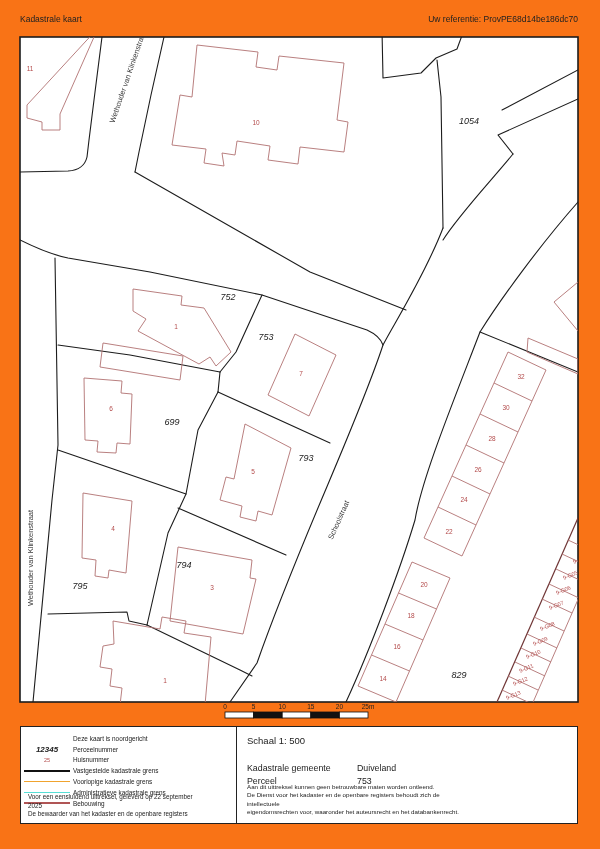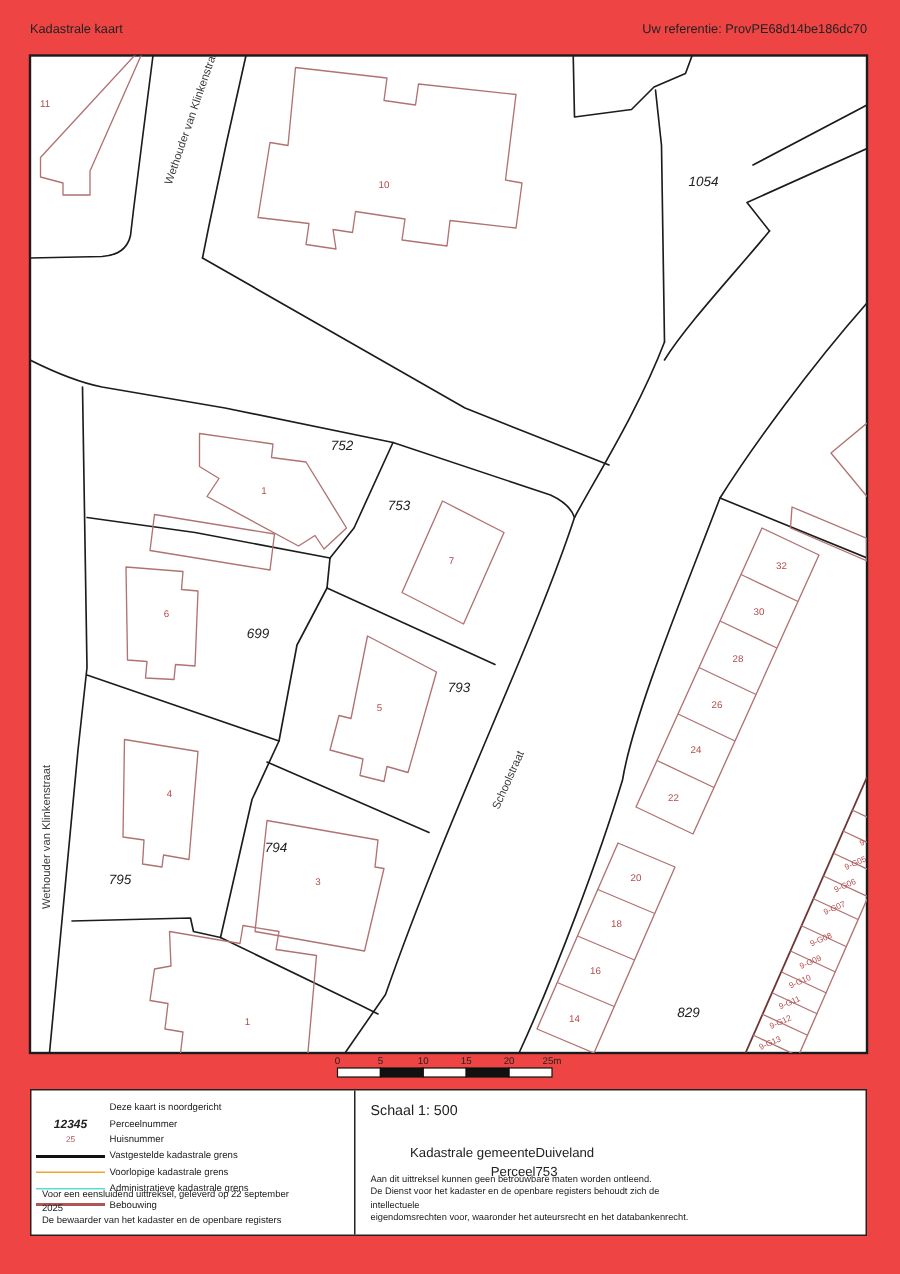--- a/index.html
+++ b/index.html
@@ -1,16 +1,16 @@
 <!DOCTYPE html>
 <html><head>
 <meta charset="utf-8">
 <style>
   html,body{margin:0;padding:0;background:#fff;}
-  .page{position:relative;width:600px;height:849px;background:#ef4444;overflow:hidden;
+  .page{position:relative;width:600px;height:849px;background:#f97316;overflow:hidden;
         font-family:"Liberation Sans",sans-serif;color:#222;}
   .hdr{position:absolute;top:14px;font-size:8.5px;color:#222;}
   .hdr-left{left:20px;}
   .hdr-right{right:22px;}
   #map-svg{position:absolute;left:0;top:0;}
   .footer-box{position:absolute;left:20px;top:726px;width:556px;height:96px;
               border:1.5px solid #222;background:#fff;}
   .cell{position:absolute;top:0;height:100%;box-sizing:border-box;}
   .cell-legend{left:0;width:183px;}
   .cell-info{left:183px;width:245px;border-left:1.5px solid #222;margin-left:32px;}
@@ -19,21 +19,21 @@
   .lrow{display:flex;align-items:center;height:10.8px;}
   .lsym{width:52px;display:flex;justify-content:center;align-items:flex-end;flex:none;}
   .lsym .sline{width:46px;height:1.6px;}
   .lsym .ptext{font-style:italic;font-weight:bold;font-size:8px;color:#222;}
   .lsym .htext{font-size:5.5px;color:#b34a4a;}
   .llabel{font-size:6.4px;color:#222;}
   .lfoot{position:absolute;left:7px;bottom:5px;font-size:6.3px;line-height:1.3;color:#222;}
   .info-pad{position:absolute;left:10px;top:8px;right:8px;bottom:5px;}
   .scale-label{font-size:9.5px;color:#222;}
   .info-table{margin-top:16px;}
-  .irow{display:flex;font-size:8.8px;line-height:1.45;text-align:right;}
+  .irow{display:flex;font-size:8.8px;line-height:1.45;}
   .irow .ilabel{width:110px;flex:none;}
   .disclaimer{position:absolute;left:0;bottom:2px;font-size:6.2px;line-height:1.32;color:#222;}
 </style>
 </head>
 <body>
 
 <div class="page">
 
   <div class="hdr hdr-left">Kadastrale kaart</div>
   <div class="hdr hdr-right">Uw referentie: ProvPE68d14be186dc70</div>

